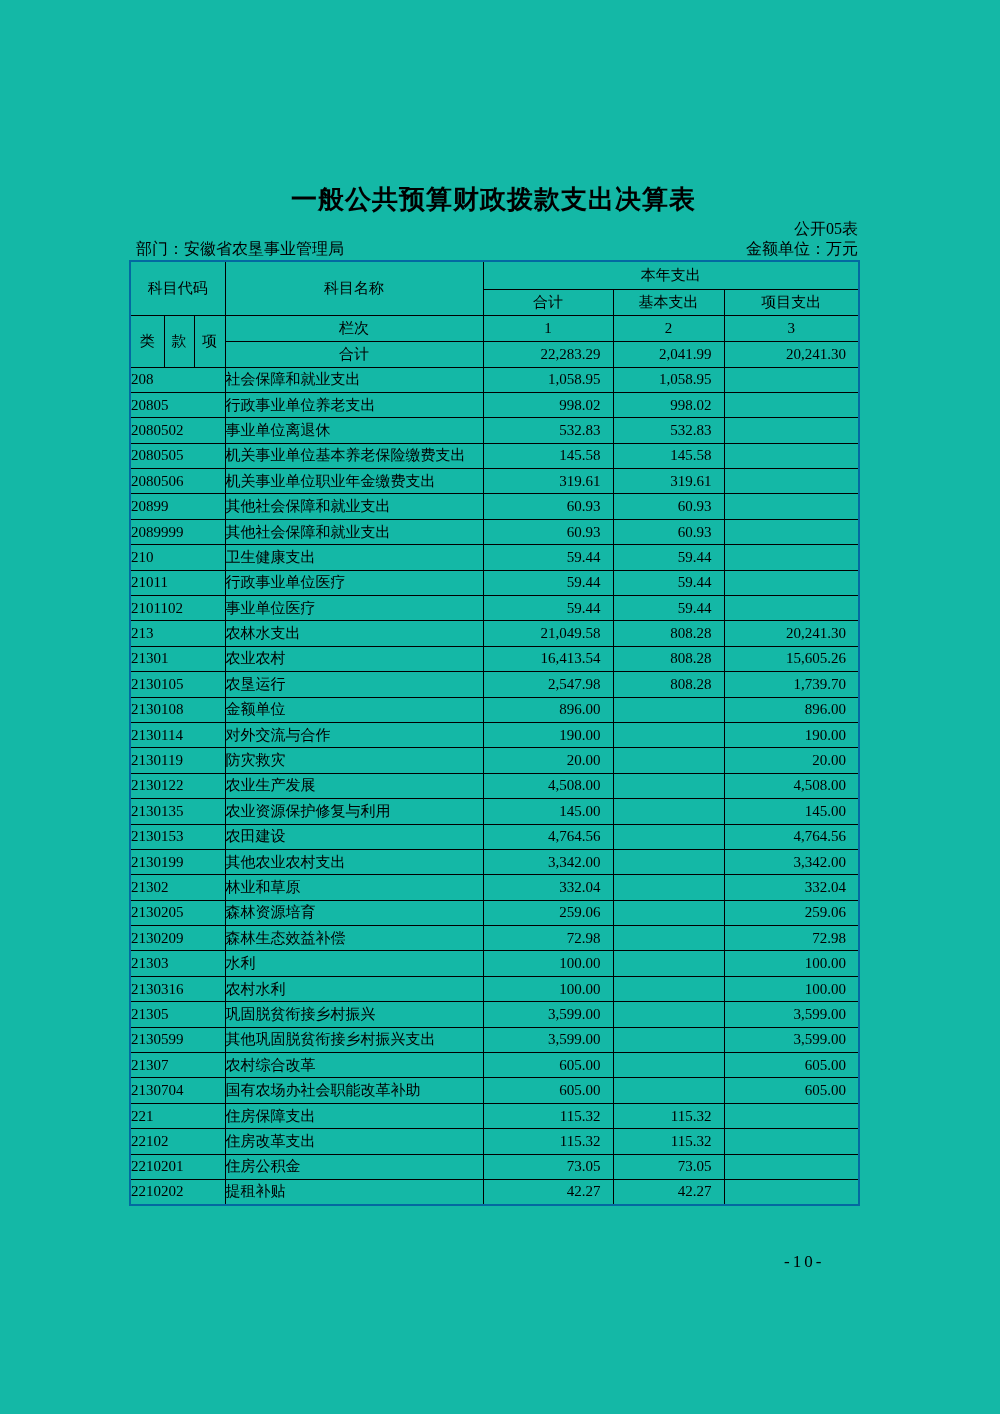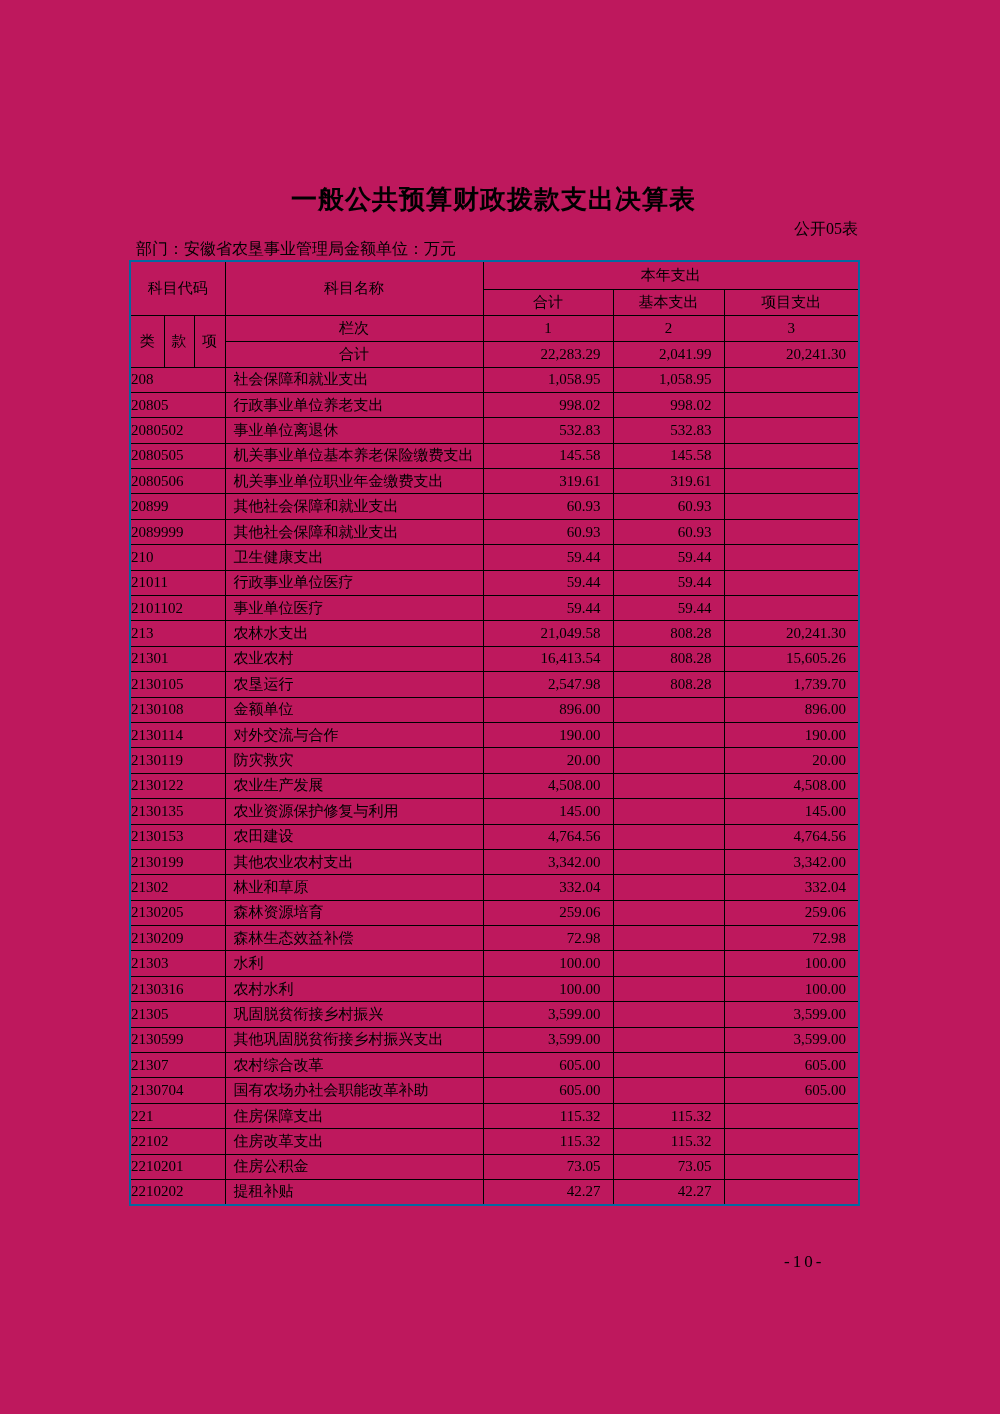--- a/index.html
+++ b/index.html
@@ -1,21 +1,21 @@
 <!DOCTYPE html>
 <html><head>
 <meta charset="utf-8">
 <style>
   * { box-sizing: border-box; margin: 0; padding: 0; }
   html, body { background: #ffffff; }
   .page {
     position: relative;
     width: 1000px;
     height: 1414px;
-    background: #be185d;
+    background: #14b8a6;
     color: #000;
     font-family: "Liberation Serif", "DejaVu Serif", serif;
     overflow: hidden;
   }
   .content {
     position: absolute;
     left: 129px;
     top: 0;
     width: 729px;
   }
@@ -31,20 +31,21 @@
   }
   .form-label {
     margin-top: 5px;
     height: 20px;
     line-height: 20px;
     text-align: right;
     font-size: 16px;
   }
   .meta-row {
     display: flex;
+    justify-content: space-between;
     height: 20px;
     line-height: 20px;
     font-size: 16px;
     margin-bottom: 1px;
   }
   .meta-row .dept { padding-left: 7px; }
   table {
     border-collapse: collapse;
     table-layout: fixed;
     width: 729px;
@@ -56,21 +57,21 @@
     font-size: 15px;
     white-space: nowrap;
     overflow: hidden;
     vertical-align: middle;
   }
   thead tr.rA > * { height: 28px; }
   thead tr.rB > *, thead tr.rC > *, thead tr.rD > * { height: 26px; }
   tbody td { height: 25.4px; }
   .c   { text-align: center; }
   .code { text-align: left; }
-  .name { text-align: left; padding-left: 8px; }
+  .name { text-align: left; }
   .num  { text-align: right; padding-right: 12px; }
   .note {
     margin-top: 7px;
     font-size: 15px;
     line-height: 20px;
   }
   .page-number {
     position: absolute;
     left: 784px;
     top: 1252px;

